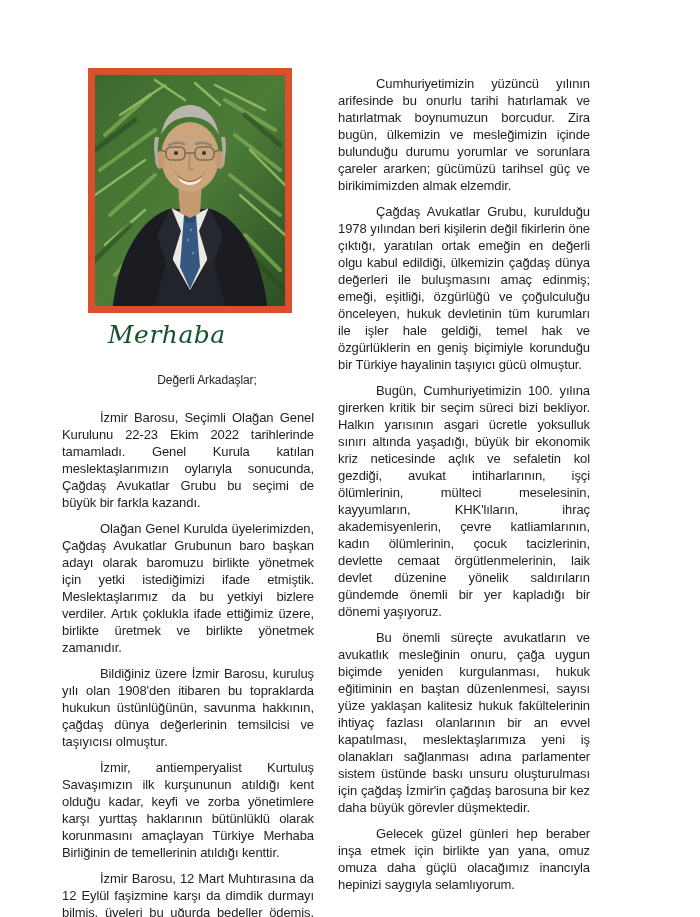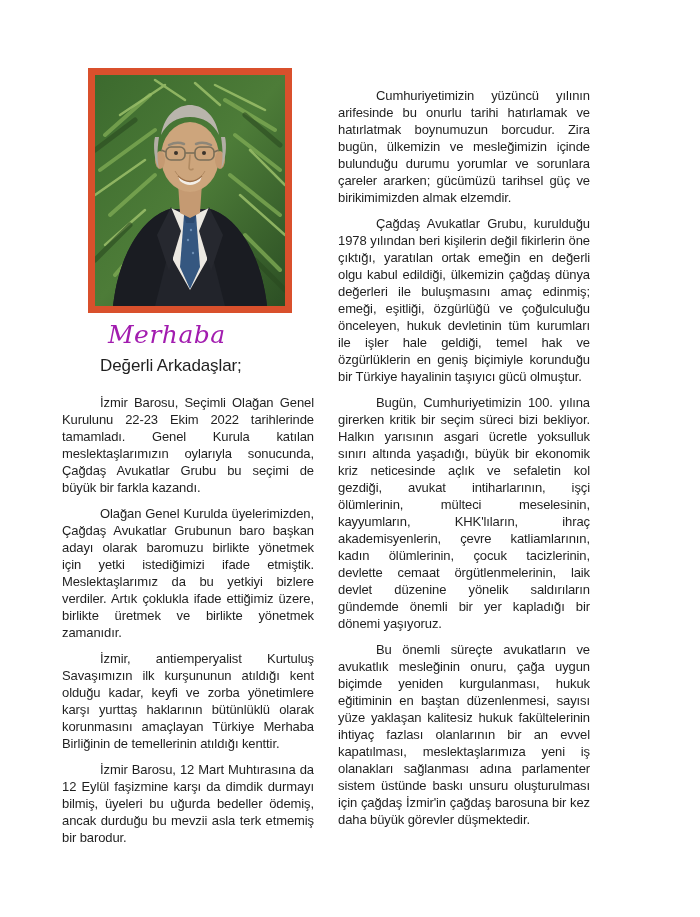--- a/index.html
+++ b/index.html
@@ -33,27 +33,27 @@
   .photo-frame svg{display:block;}
   .script-greeting{
     font-family:"DejaVu Serif", serif;
     font-style:italic;
     font-size:25px;
     line-height:26px;
     margin-top:9px;
     padding-left:46px;
     letter-spacing:0.5px;
     text-align:left;
-    color:#a21caf;
+    color:#14532d;
   }
   .salutation{
-    margin-top:9px;
+    margin-top:24px;
     padding-left:38px;
-    text-align:left;
-    font-size:17px;
+    text-align:center;
+    font-size:12px;
   }
   .body-par{
     margin:0 0 9px 0;
     text-indent:38px;
   }
   .first-par{margin-top:20px;}
 </style>
 </head>
 <body>
 
@@ -147,25 +147,27 @@
         <path d="M110,96 Q108,100 105,102" stroke="#b08a62" stroke-width="1" fill="none"></path>
       </svg>
     </div>
 
     <div class="script-greeting">Merhaba</div>
 
     <div class="salutation">Değerli Arkadaşlar;</div>
 
     <p class="body-par first-par">İzmir Barosu, Seçimli Olağan Genel Kurulunu 22-23 Ekim 2022 tarihlerinde tamamladı. Genel Kurula katılan meslektaşlarımızın oylarıyla sonucunda, Çağdaş Avukatlar Grubu bu seçimi de büyük bir farkla kazandı.</p>
     <p class="body-par">Olağan Genel Kurulda üyelerimizden, Çağdaş Avukatlar Grubunun baro başkan adayı olarak baromuzu birlikte yönetmek için yetki istediğimizi ifade etmiştik. Meslektaşlarımız da bu yetkiyi bizlere verdiler. Artık çoklukla ifade ettiğimiz üzere, birlikte üretmek ve birlikte yönetmek zamanıdır.</p>
+    <p class="body-par">Bildiğiniz üzere İzmir Barosu, kuruluş yılı olan 1908'den itibaren bu topraklarda hukukun üstünlüğünün, savunma hakkının, çağdaş dünya değerlerinin temsilcisi ve taşıyıcısı olmuştur.</p>
     <p class="body-par">İzmir, antiemperyalist Kurtuluş Savaşımızın ilk kurşununun atıldığı kent olduğu kadar, keyfi ve zorba yönetimlere karşı yurttaş haklarının bütünlüklü olarak korunmasını amaçlayan Türkiye Merhaba Birliğinin de temellerinin atıldığı kenttir.</p>
     <p class="body-par">İzmir Barosu, 12 Mart Muhtırasına da 12 Eylül faşizmine karşı da dimdik durmayı bilmiş, üyeleri bu uğurda bedeller ödemiş, ancak durduğu bu mevzii asla terk etmemiş bir barodur.</p>
   </div>
 
   <div class="col col-right">
-    <p class="body-par" style="margin-top:16px">Cumhuriyetimizin yüzüncü yılının arifesinde bu onurlu tarihi hatırlamak ve hatırlatmak boynumuzun borcudur. Zira bugün, ülkemizin ve mesleğimizin içinde bulunduğu durumu yorumlar ve sorunlara çareler ararken; gücümüzü tarihsel güç ve birikimimizden almak elzemdir.</p>
+    <p class="body-par" style="margin-top:4px">Cumhuriyetimizin yüzüncü yılının arifesinde bu onurlu tarihi hatırlamak ve hatırlatmak boynumuzun borcudur. Zira bugün, ülkemizin ve mesleğimizin içinde bulunduğu durumu yorumlar ve sorunlara çareler ararken; gücümüzü tarihsel güç ve birikimimizden almak elzemdir.</p>
     <p class="body-par">Çağdaş Avukatlar Grubu, kurulduğu 1978 yılından beri kişilerin değil fikirlerin öne çıktığı, yaratılan ortak emeğin en değerli olgu kabul edildiği, ülkemizin çağdaş dünya değerleri ile buluşmasını amaç edinmiş; emeği, eşitliği, özgürlüğü ve çoğulculuğu önceleyen, hukuk devletinin tüm kurumları ile işler hale geldiği, temel hak ve özgürlüklerin en geniş biçimiyle korunduğu bir Türkiye hayalinin taşıyıcı gücü olmuştur.</p>
     <p class="body-par">Bugün, Cumhuriyetimizin 100. yılına girerken kritik bir seçim süreci bizi bekliyor. Halkın yarısının asgari ücretle yoksulluk sınırı altında yaşadığı, büyük bir ekonomik kriz neticesinde açlık ve sefaletin kol gezdiği, avukat intiharlarının, işçi ölümlerinin, mülteci meselesinin, kayyumların, KHK'lıların, ihraç akademisyenlerin, çevre katliamlarının, kadın ölümlerinin, çocuk tacizlerinin, devlette cemaat örgütlenmelerinin, laik devlet düzenine yönelik saldırıların gündemde önemli bir yer kapladığı bir dönemi yaşıyoruz.</p>
     <p class="body-par">Bu önemli süreçte avukatların ve avukatlık mesleğinin onuru, çağa uygun biçimde yeniden kurgulanması, hukuk eğitiminin en baştan düzenlenmesi, sayısı yüze yaklaşan kalitesiz hukuk fakültelerinin ihtiyaç fazlası olanlarının bir an evvel kapatılması, meslektaşlarımıza yeni iş olanakları sağlanması adına parlamenter sistem üstünde baskı unsuru oluşturulması için çağdaş İzmir'in çağdaş barosuna bir kez daha büyük görevler düşmektedir.</p>
+    <p class="body-par">Gelecek güzel günleri hep beraber inşa etmek için birlikte yan yana, omuz omuza daha güçlü olacağımız inancıyla hepinizi saygıyla selamlıyorum.</p>
 
   </div>
 
 </div>
 
 </body></html>

